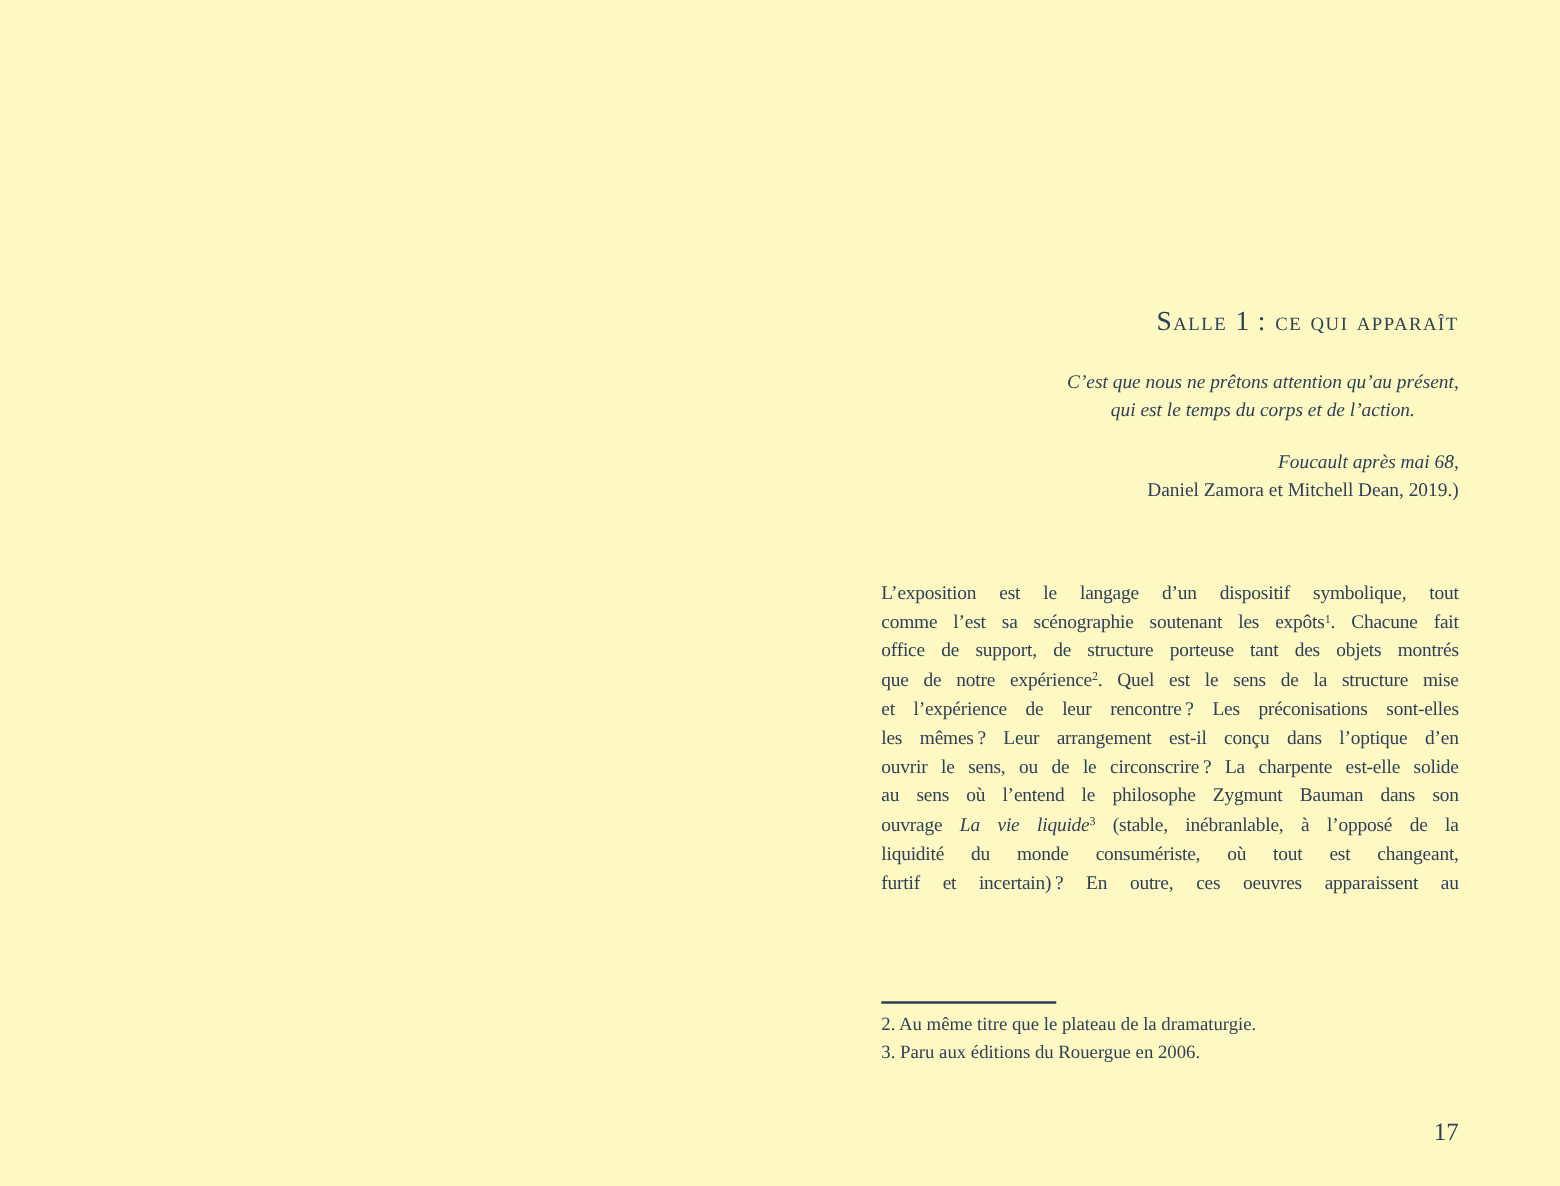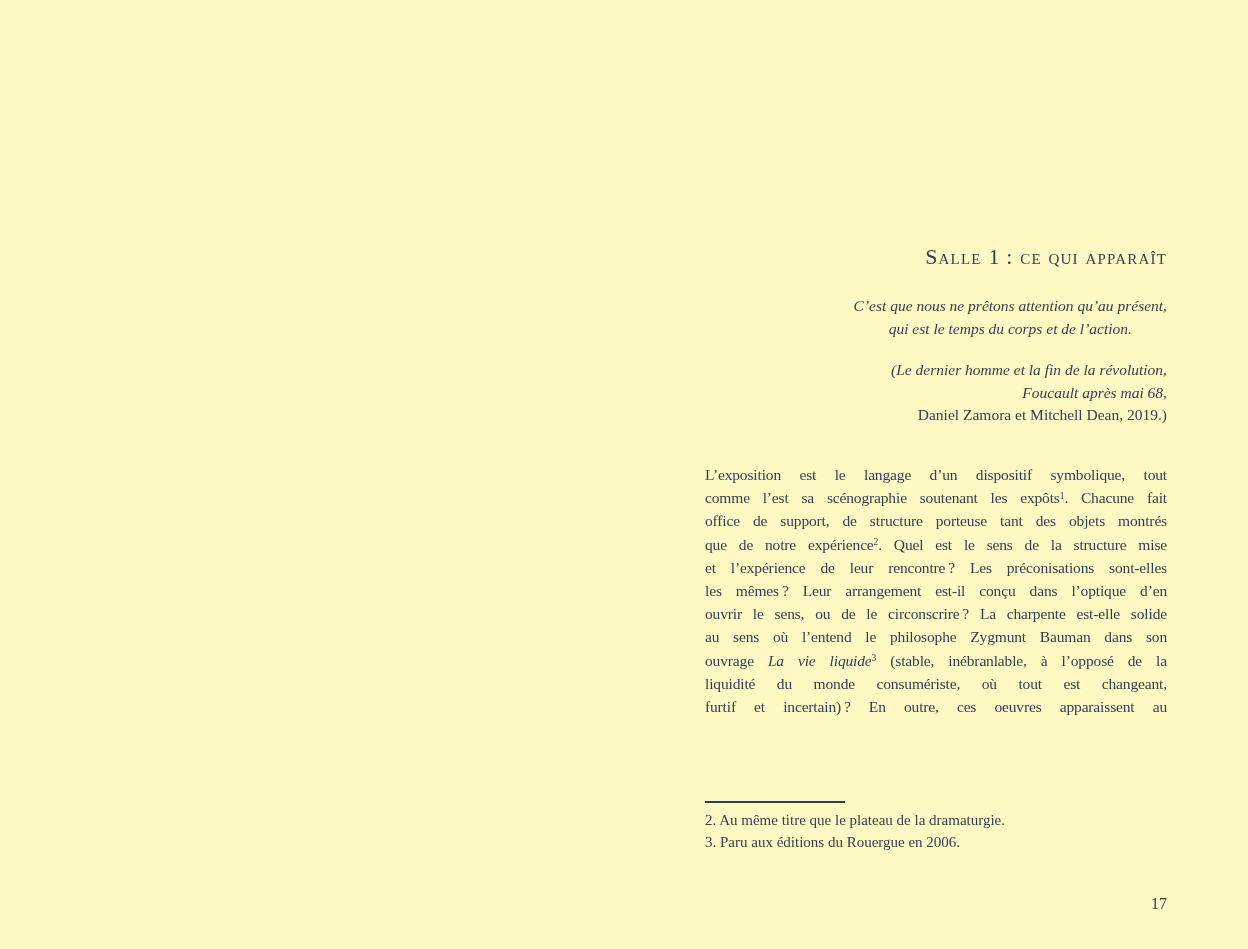--- a/index.html
+++ b/index.html
@@ -81,38 +81,37 @@
     left: 705px;
     width: 462px;
     font-size: 15px;
     line-height: 21.8px;
     text-align: left;
   }
   .page-number {
     position: absolute;
     top: 895px;
     right: 81px;
-    font-size: 16px;
+    font-size: 20px;
     text-align: right;
   }
 </style>
 </head>
 <body>
 
 <div class="page">
 
   <div class="chapter-title">Salle 1 : ce qui apparaît</div>
 
   <div class="epigraph">
       <div class="line"><span>C’est que nous ne prêtons attention qu’au présent,</span></div>
       <div class="line"><span>qui est le temps du corps et de l’action.</span></div>
     </div>
 
   <div class="citation">
-      <div class="line"><span class="it">(Le dernier homme et la fin de la révolution,</span></div>
       <div class="line"><span class="it">Foucault après mai 68,</span></div>
       <div class="line"><span>Daniel Zamora et Mitchell Dean, 2019.)</span></div>
     </div>
 
   <div class="body-text">
       <div class="line"><span>L’exposition est le langage d’un dispositif symbolique, tout</span></div>
       <div class="line"><span>comme l’est sa scénographie soutenant les expôts</span><sup>1</sup><span>. Chacune fait</span></div>
       <div class="line"><span>office de support, de structure porteuse tant des objets montrés</span></div>
       <div class="line"><span>que de notre expérience</span><sup>2</sup><span>. Quel est le sens de la structure mise</span></div>
       <div class="line"><span>et l’expérience de leur rencontre ? Les préconisations sont-elles</span></div>

